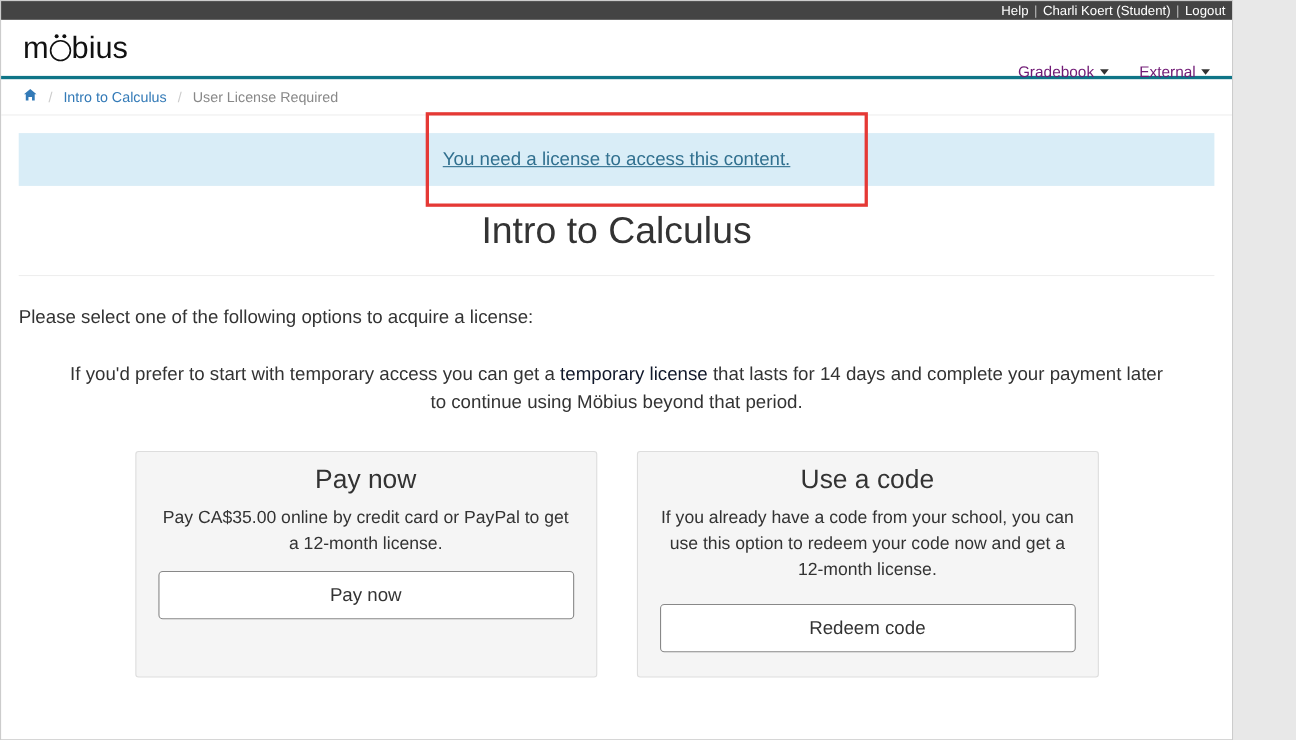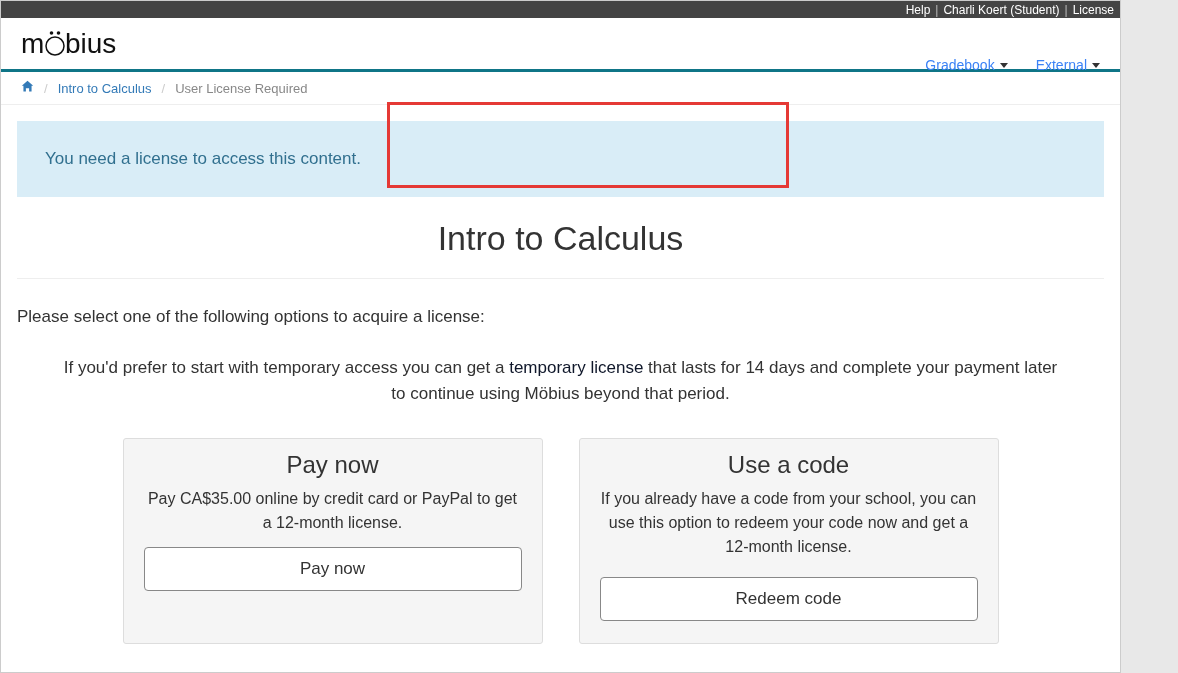--- a/index.html
+++ b/index.html
@@ -33,45 +33,46 @@
   .header {
     display: flex;
     justify-content: space-between;
     align-items: center;
     padding: 0 20px;
     height: 54px;
     border-bottom: 3px solid #0f7587;
   }
   .logo { height: 30px; }
   .navmenu { display: flex; gap: 28px; }
-  .navmenu-item { font-size: 14px; color: #3b82f6; cursor: pointer; display:flex; align-items:center; gap:5px;margin-top:43px; }
+  .navmenu-item { font-size: 14px; color: #701a75; cursor: pointer; display:flex; align-items:center; gap:5px;margin-top:43px; }
   .caret {
     display:inline-block; width:0; height:0;
     border-left: 4px solid transparent;
     border-right: 4px solid transparent;
     border-top: 5px solid #333;
   }
   .breadcrumb {
     padding: 8px 20px;
     font-size: 13px;
     color: #888;
     border-bottom: 1px solid #eee;
     display:flex; align-items:center; gap:10px;
   }
   .breadcrumb a { color: #337ab7; text-decoration:none; cursor:pointer; }
   .breadcrumb .bsep { color: #ccc; }
   .home-icon { color:#337ab7; font-size:13px; cursor:pointer; }
   .content { padding: 16px; }
   .alert {
     background: #d9edf7;
     color: #31708f;
-    padding: 28px;
-    text-align: left;
+    padding: 14px;
+    text-align: center;
     font-size: 17px;
     position: relative;
+    text-decoration: underline;
   }
   .highlight-box {
     position: absolute;
     border: 3px solid #e53935;
     pointer-events: none;
   }
   .page-title {
     text-align: center;
     font-size: 34px;
     font-weight: 400;
@@ -122,21 +123,21 @@
 </head>
 <body>
 
 <div class="outer-frame">
 
   <div class="topbar">
     <a>Help</a>
     <span class="sep">|</span>
     <a>Charli Koert (Student)</a>
     <span class="sep">|</span>
-    <a>License</a>
+    <a>Logout</a>
   </div>
 
   <div class="header">
     <div class="logo">
       <svg width="122" height="30" viewBox="0 0 122 30">
         <text x="0" y="24" font-family="Arial" font-size="28" fill="#111" letter-spacing="0">m</text>
         <circle cx="30.5" cy="4" r="1.8" fill="#111"></circle>
         <circle cx="37.5" cy="4" r="1.8" fill="#111"></circle>
         <circle cx="34" cy="17" r="9" fill="none" stroke="#111" stroke-width="1.5"></circle>
         <text x="44" y="24" font-family="Arial" font-size="28" fill="#111">bius</text>

